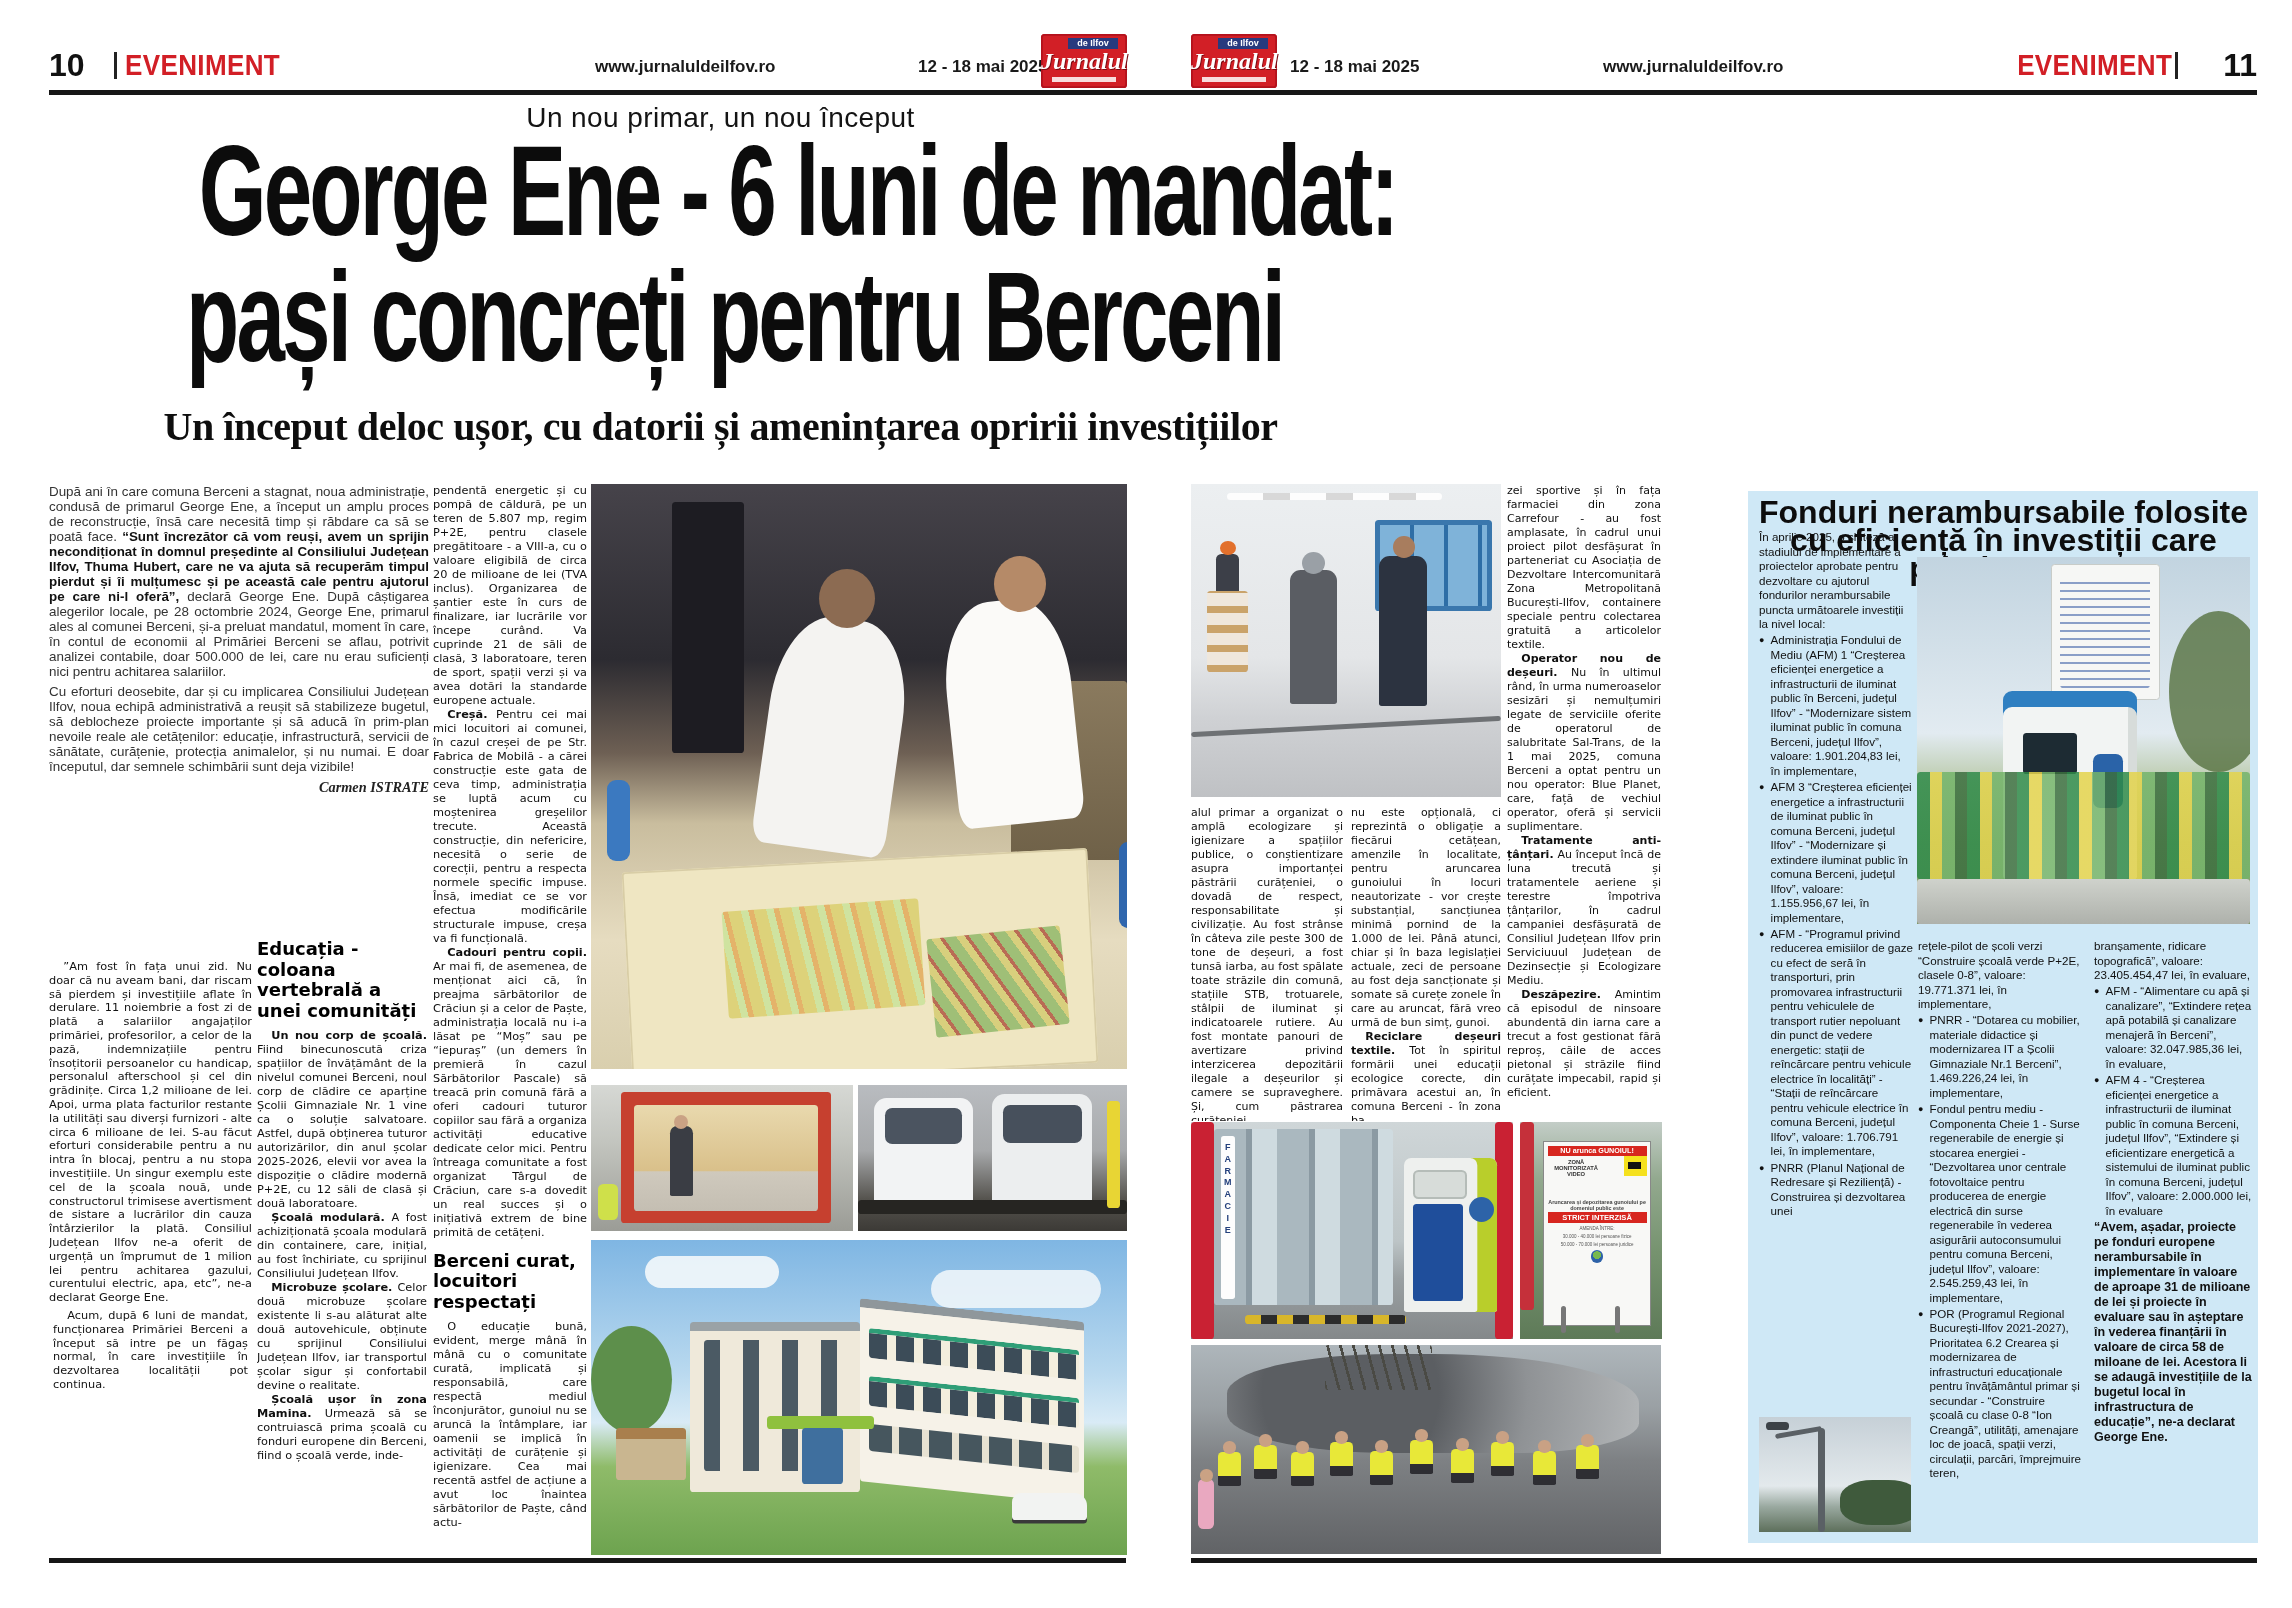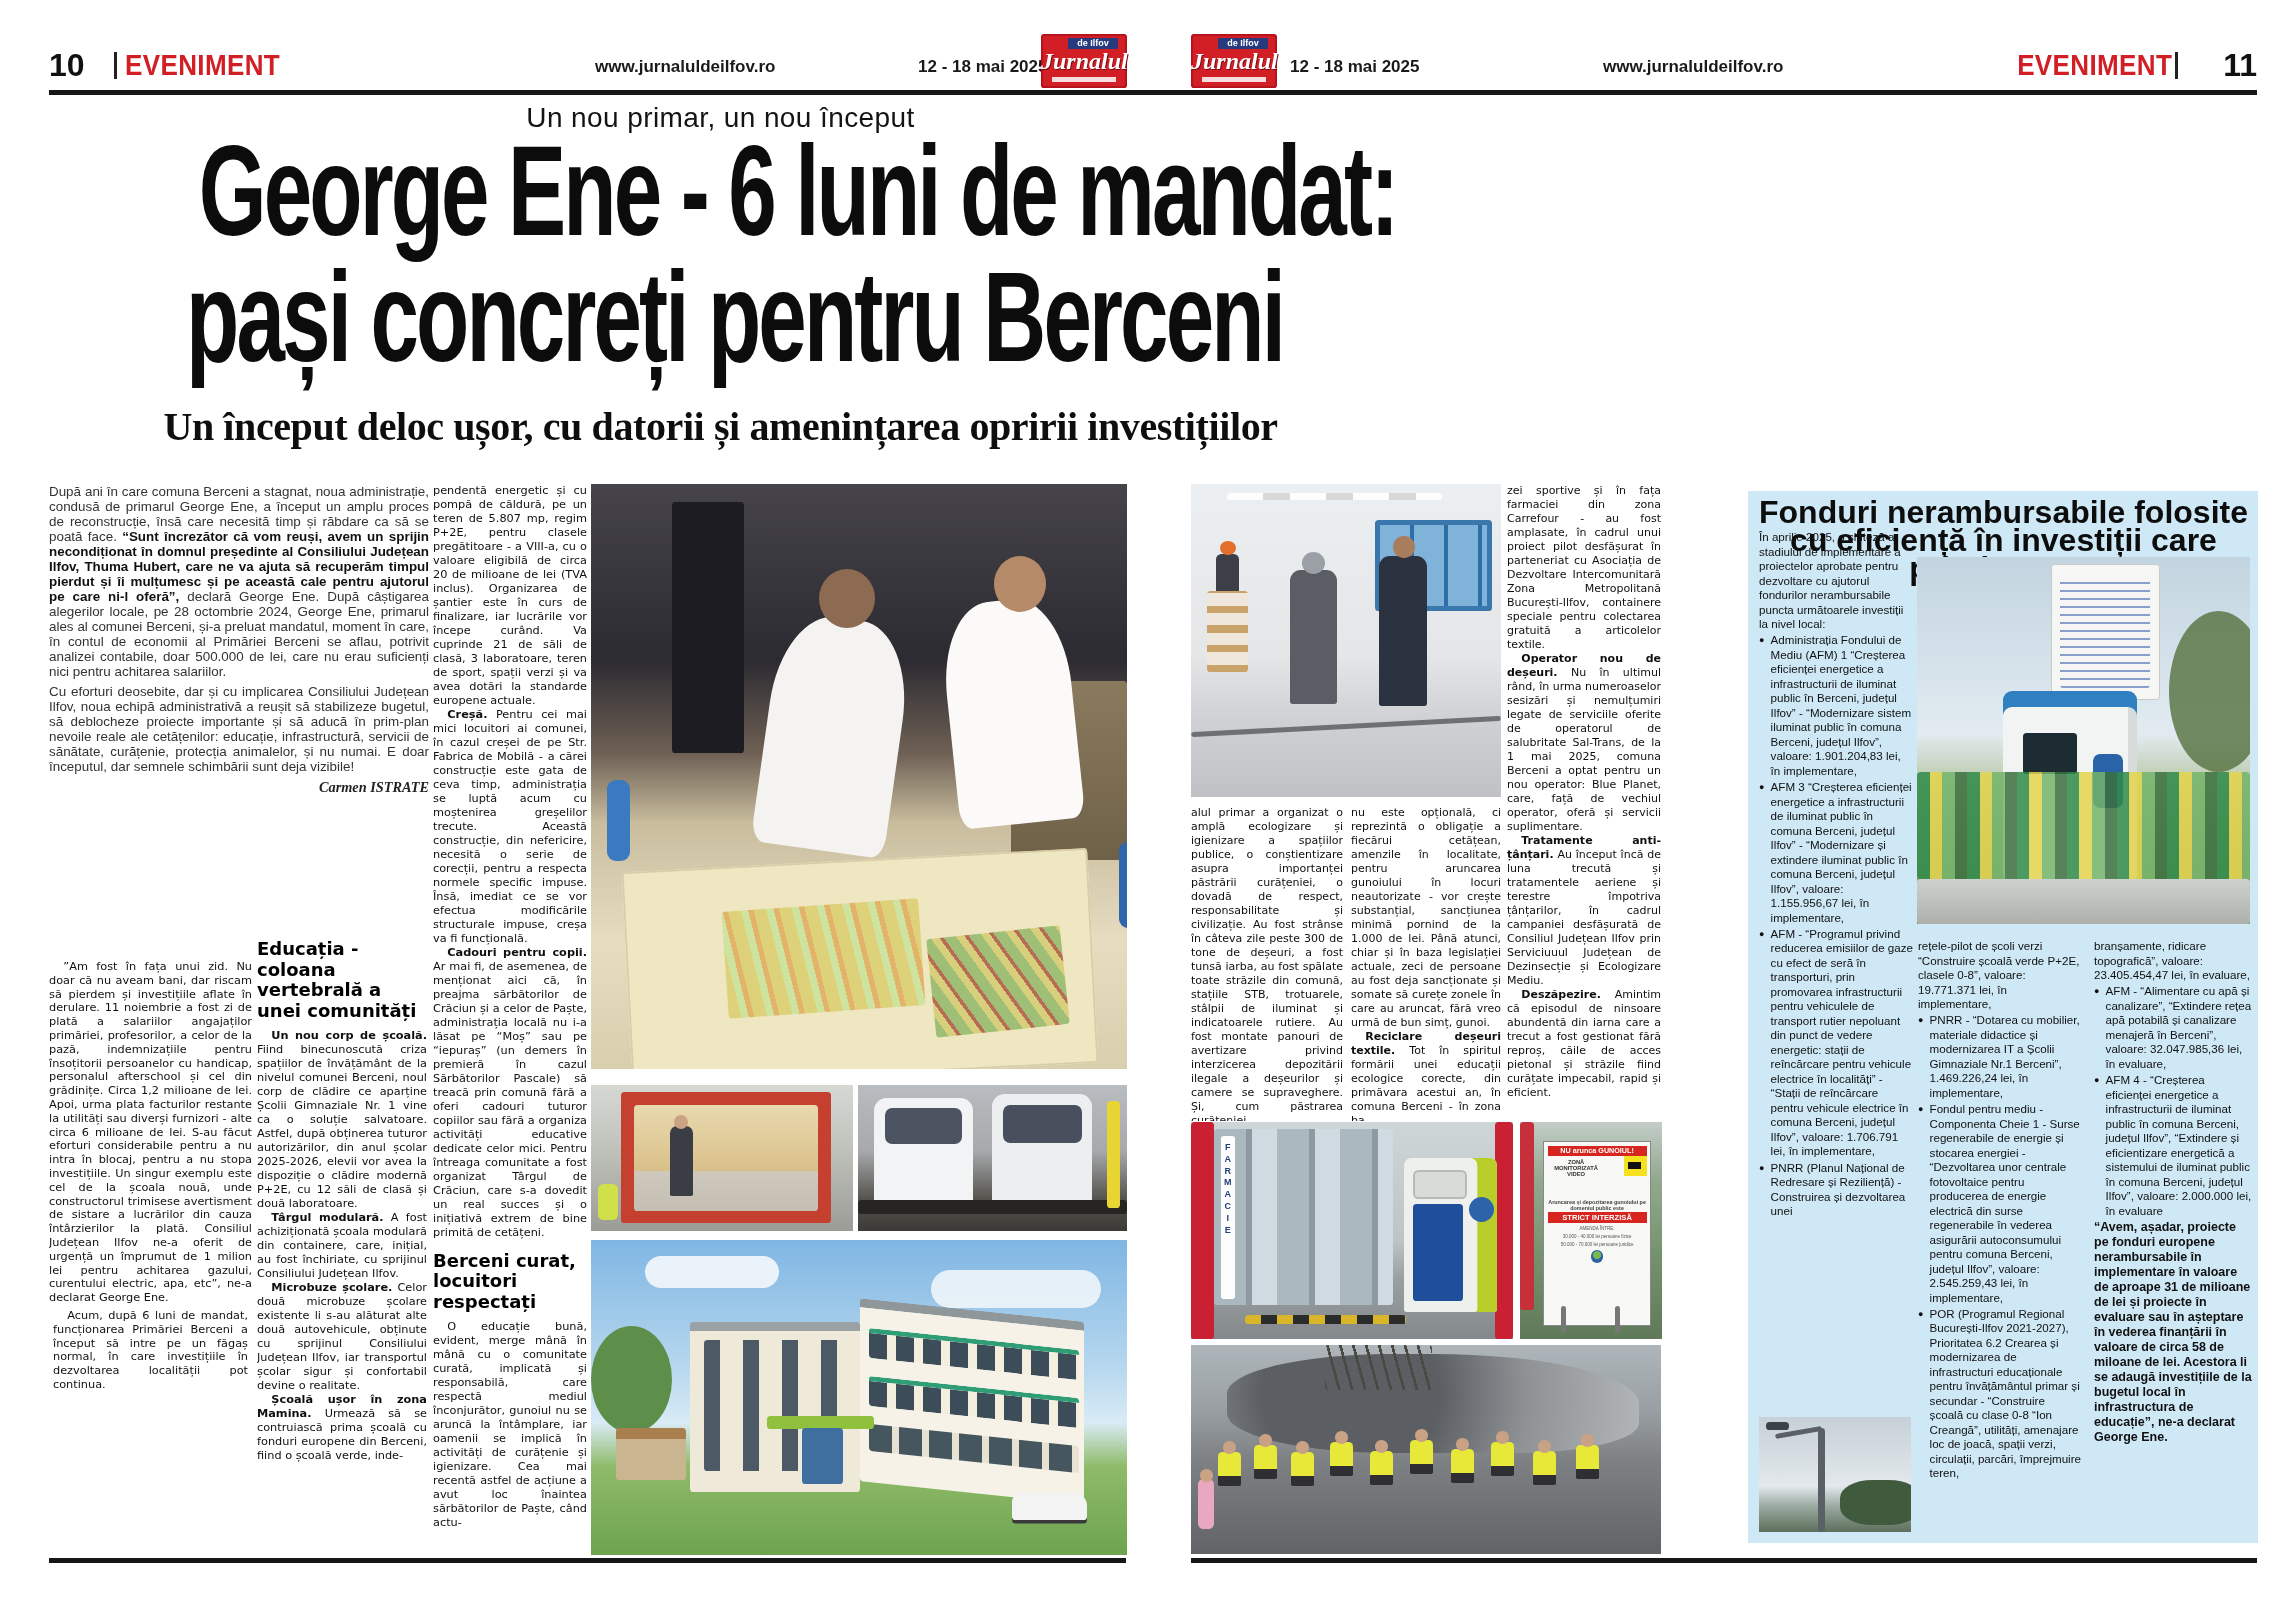--- a/index.html
+++ b/index.html
@@ -104,21 +104,21 @@
 </div>
 
 <div class="col quote" style="left:49px;top:960px;width:203px;height:596px;">
   <p style="margin:0;text-indent:14.3px;">”Am fost în fața unui zid. Nu doar că nu aveam bani, dar riscam să pierdem și investițiile aflate în derulare. 11 noiembrie a fost zi de plată a salariilor angajaților primăriei, profesorilor, a celor de la pază, indemnizațiile pentru însoțitorii persoanelor cu handicap, personalul afterschool și cel din grădinițe. Circa 1,2 milioane de lei. Apoi, urma plata facturilor restante la utilități sau diverși furnizori - alte circa 6 milioane de lei. S-au făcut eforturi considerabile pentru a nu intra în blocaj, pentru a nu stopa investițiile. Un singur exemplu este cel de la școala nouă, unde constructorul trimisese avertisment de sistare a lucrărilor din cauza întârzierilor la plată. Consiliul Județean Ilfov ne-a oferit de urgență un împrumut de 1 milion lei pentru achitarea gazului, curentului electric, apa, etc”, ne-a declarat George Ene.</p>
   <p style="margin:4px;text-indent:14.3px;">Acum, după 6 luni de mandat, funcționarea Primăriei Berceni a început să intre pe un făgaș normal, în care investițiile în dezvoltarea localității pot continua.</p>
 </div>
 
 <div class="col bodycol" style="left:257px;top:939px;width:170px;height:618px;">
   <h3 class="sec-head">Educația - coloana vertebrală a unei comunități</h3>
   <p class="ind"><b class="lead">Un nou corp de școală.</b> <span>Fiind binecunoscută criza spațiilor de învățământ de la nivelul comunei Berceni, noul corp de clădire ce aparține Școlii Gimnaziale Nr. 1 vine ca o soluție salvatoare. Astfel, după obținerea tuturor autorizărilor, din anul școlar 2025-2026, elevii vor avea la dispoziție o clădire modernă P+2E, cu 12 săli de clasă și două laboratoare.</span></p>
-  <p class="ind"><b class="lead">Târgul modulară.</b> <span>A fost achiziționată școala modulară din containere, care, inițial, au fost închiriate, cu sprijinul Consiliului Județean Ilfov.</span></p>
+  <p class="ind"><b class="lead">Școală modulară.</b> <span>A fost achiziționată școala modulară din containere, care, inițial, au fost închiriate, cu sprijinul Consiliului Județean Ilfov.</span></p>
   <p class="ind"><b class="lead">Microbuze școlare.</b> <span>Celor două microbuze școlare existente li s-au alăturat alte două autovehicule, obținute cu sprijinul Consiliului Județean Ilfov, iar transportul școlar sigur și confortabil devine o realitate.</span></p>
   <p class="ind"><b class="lead">Școală ușor în zona Mamina.</b> <span>Urmează să se contruiască prima școală cu fonduri europene din Berceni, fiind o școală verde, inde-</span></p>
 </div>
 
 <div class="col bodycol" style="left:433px;top:484px;width:154px;height:1073px;">
   <p>pendentă energetic și cu pompă de căldură, pe un teren de 5.807 mp, regim P+2E, pentru clasele pregătitoare - a VIII-a, cu o valoare eligibilă de circa 20 de milioane de lei (TVA inclus). Organizarea de șantier este în curs de finalizare, iar lucrările vor începe curând. Va cuprinde 21 de săli de clasă, 3 laboratoare, teren de sport, spații verzi și va avea dotări la standarde europene actuale.</p>
   <p class="ind"><b class="lead">Creșă.</b> <span>Pentru cei mai mici locuitori ai comunei, în cazul creșei de pe Str. Fabrica de Mobilă - a cărei construcție este gata de ceva timp, administrația se luptă acum cu moștenirea greșelilor trecute. Această construcție, din nefericire, necesită o serie de corecții, pentru a respecta normele specific impuse. Însă, imediat ce se vor efectua modificările structurale impuse, creșa va fi funcțională.</span></p>
   <p class="ind"><b class="lead">Cadouri pentru copii.</b> <span>Ar mai fi, de asemenea, de menționat aici că, în preajma sărbătorilor de Crăciun și a celor de Paște, administrația locală nu i-a lăsat pe “Moș” sau pe “iepuraș” (un demers în premieră în cazul Sărbătorilor Pascale) să treacă prin comună fără a oferi cadouri tuturor copiilor sau fără a organiza activități educative dedicate celor mici. Pentru întreaga comunitate a fost organizat Târgul de Crăciun, care s-a dovedit un real succes și o inițiativă extrem de bine primită de cetățeni.</span></p>
   <h3 class="sec-head" style="margin-top:10.7px;">Berceni curat, locuitori respectați</h3>
   <p class="ind">O educație bună, evident, merge mână în mână cu o comunitate curată, implicată și responsabilă, care respectă mediul înconjurător, gunoiul nu se aruncă la întâmplare, iar oamenii se implică în activități de curățenie și igienizare. Cea mai recentă astfel de acțiune a avut loc înaintea sărbătorilor de Paște, când actu-</p>

